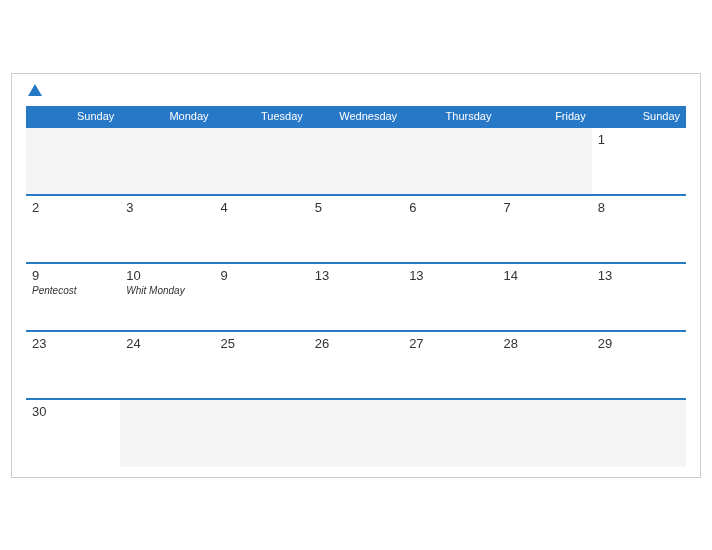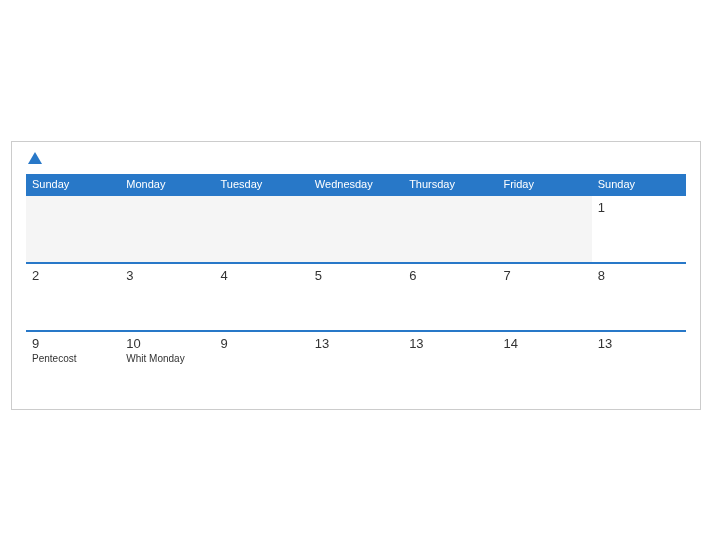--- a/index.html
+++ b/index.html
@@ -68,21 +68,21 @@
     .cal-grid {
       width: 100%;
       border-collapse: collapse;
     }
     .cal-grid thead tr th {
       background: #2878c8;
       color: #fff;
       font-size: 11px;
       font-weight: normal;
       padding: 4px 6px;
-      text-align: left;
+      text-align: right;
       border: none;
     }
     .cal-grid tbody tr td {
       vertical-align: top;
       width: 14.28%;
       height: 68px;
       padding: 4px 6px;
       font-size: 12px;
       color: #333;
       border-top: 2px solid #2878c8;
@@ -95,20 +95,21 @@
     .day-num {
       font-size: 13px;
       color: #333;
       display: block;
     }
     .day-event {
       font-size: 10px;
       color: #333;
       display: block;
       margin-top: 2px;
+      font-style: italic;
     }
     .last-row td {
       height: 55px;
     }
   </style>
 </head>
 <body>
 
 <div class="calendar-container">
   <div class="cal-header">
@@ -187,15 +188,49 @@
           <td>
             <span class="day-num">13</span>
           </td>
           <td>
             <span class="day-num">14</span>
           </td>
           <td>
             <span class="day-num">13</span>
           </td>
         </tr>
+        <tr>
+          <td>
+            <span class="day-num">23</span>
+          </td>
+          <td>
+            <span class="day-num">24</span>
+          </td>
+          <td>
+            <span class="day-num">25</span>
+          </td>
+          <td>
+            <span class="day-num">26</span>
+          </td>
+          <td>
+            <span class="day-num">27</span>
+          </td>
+          <td>
+            <span class="day-num">28</span>
+          </td>
+          <td>
+            <span class="day-num">29</span>
+          </td>
+        </tr>
+        <tr class="last-row">
+          <td>
+            <span class="day-num">30</span>
+          </td>
+          <td class="empty"></td>
+          <td class="empty"></td>
+          <td class="empty"></td>
+          <td class="empty"></td>
+          <td class="empty"></td>
+          <td class="empty"></td>
+        </tr>
       </tbody>
   </table>
 </div>
 
 </body></html>

